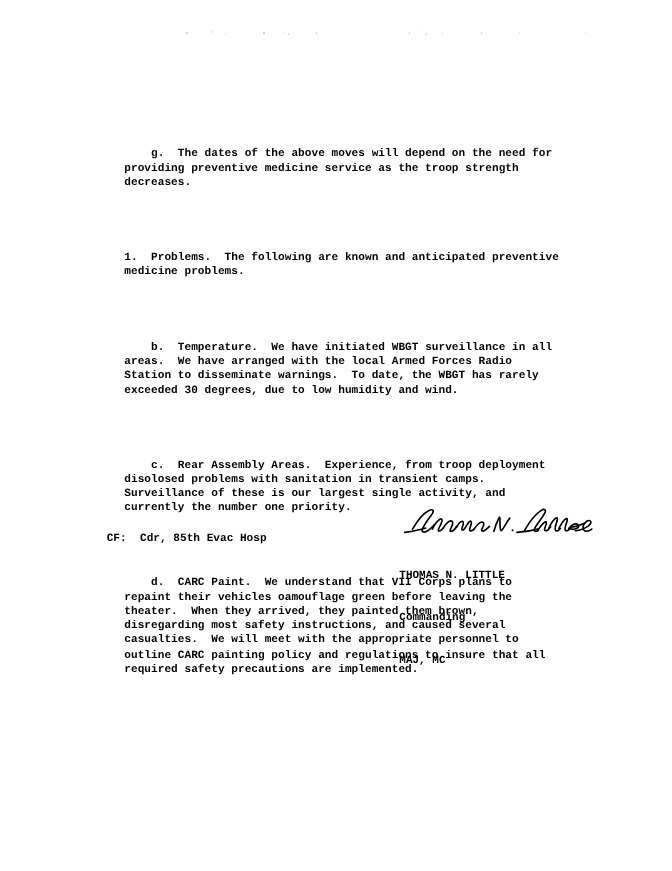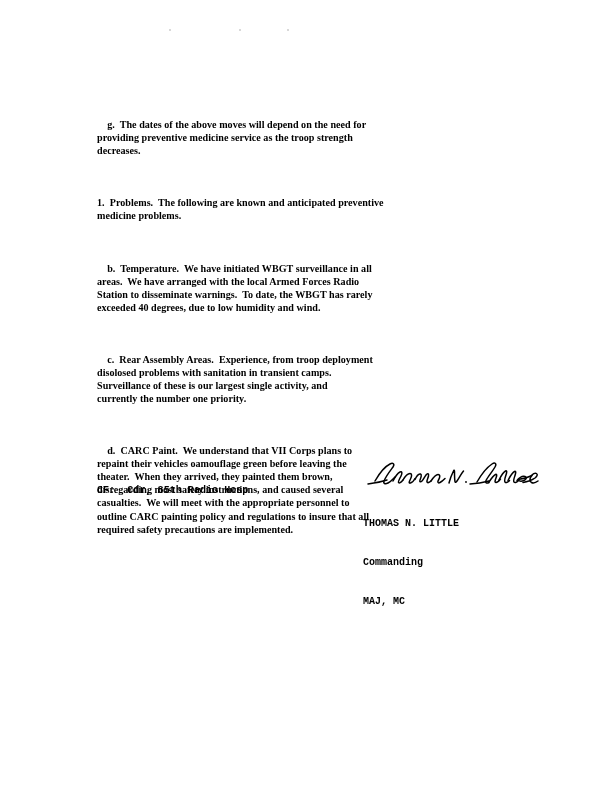--- a/index.html
+++ b/index.html
@@ -58,23 +58,22 @@
     left: 97px;
     top: 92px;
     width: 470px;
     font-size: 10.1px;
     line-height: 13.05px;
     letter-spacing: 0.02px;
     white-space: pre-wrap;
     font-weight: 700;
   }
   .para {
-    margin: 0;
+    margin: 16px;
     white-space: pre-wrap;
-    font-family: Liberation Serif, serif;
   }
   .para + .para {
     margin-top: 13.05px;
   }
 
   
   .closing {
     position: absolute;
     left: 97px;
     top: 484px;
@@ -119,36 +118,36 @@
 
   <div class="body-text">
     <p class="para">    g.  The dates of the above moves will depend on the need for
 providing preventive medicine service as the troop strength
 decreases.</p>
     <p class="para">1.  Problems.  The following are known and anticipated preventive
 medicine problems.</p>
     <p class="para">    b.  Temperature.  We have initiated WBGT surveillance in all
 areas.  We have arranged with the local Armed Forces Radio
 Station to disseminate warnings.  To date, the WBGT has rarely
-exceeded 40 degrees, due to low humidity and wind.</p>
+exceeded 30 degrees, due to low humidity and wind.</p>
     <p class="para">    c.  Rear Assembly Areas.  Experience, from troop deployment
 disolosed problems with sanitation in transient camps.
 Surveillance of these is our largest single activity, and
 currently the number one priority.</p>
     <p class="para">    d.  CARC Paint.  We understand that VII Corps plans to
 repaint their vehicles oamouflage green before leaving the
 theater.  When they arrived, they painted them brown,
 disregarding most safety instructions, and caused several
 casualties.  We will meet with the appropriate personnel to
 outline CARC painting policy and regulations to insure that all
 required safety precautions are implemented.</p>
   </div>
 
   <div class="closing">
-    <div class="cf-line">CF:  Cdr, 85th Radio Hosp</div>
+    <div class="cf-line">CF:  Cdr, 85th Evac Hosp</div>
   </div>
 
   <div class="sig-block">
     <svg class="signature" viewBox="0 0 176 30" aria-hidden="true">
       <g fill="none" stroke="#000000" stroke-width="1.5" stroke-linecap="round" stroke-linejoin="round">
 
         <path d="M3 24 C10 23, 16 22, 22 20"></path>
         <path d="M10 21 C14 14, 19 7, 25 4 C28 2.5, 30 4, 28 7 C25 11, 21 16, 19 21 C18 23.5, 20 24.5, 23 23 C26 21.5, 28 19, 30 17"></path>
         <path d="M28 21 C30 17, 33 13, 35 12 C37 11, 37.5 13, 36 16 C34.5 19, 33 21.5, 33.5 22.5 C34 23.5, 36 22.5, 38 20"></path>
         <path d="M38 20 C40 16.5, 43 13.5, 45 13.5 C47 13.5, 47 16, 45.5 19 C44 22, 43.5 23.5, 45.5 23 C47.5 22.5, 49 20.5, 50 18.5"></path>

